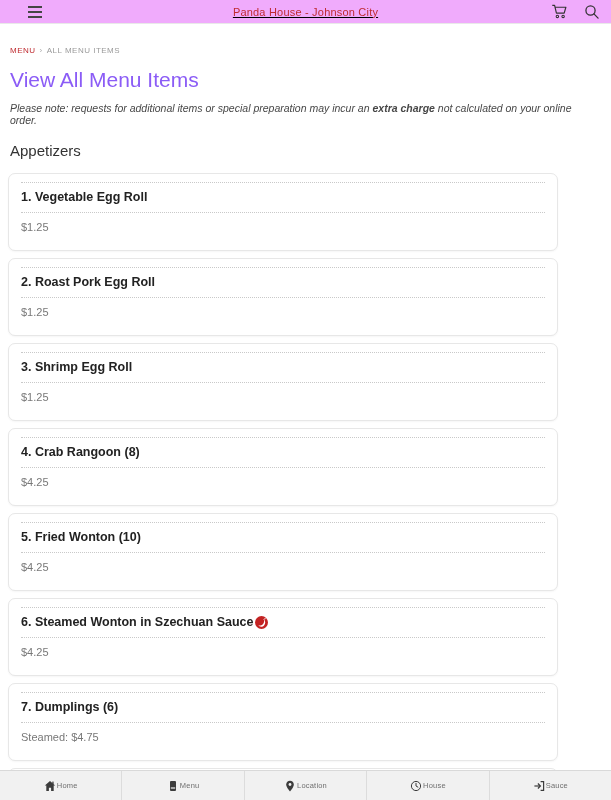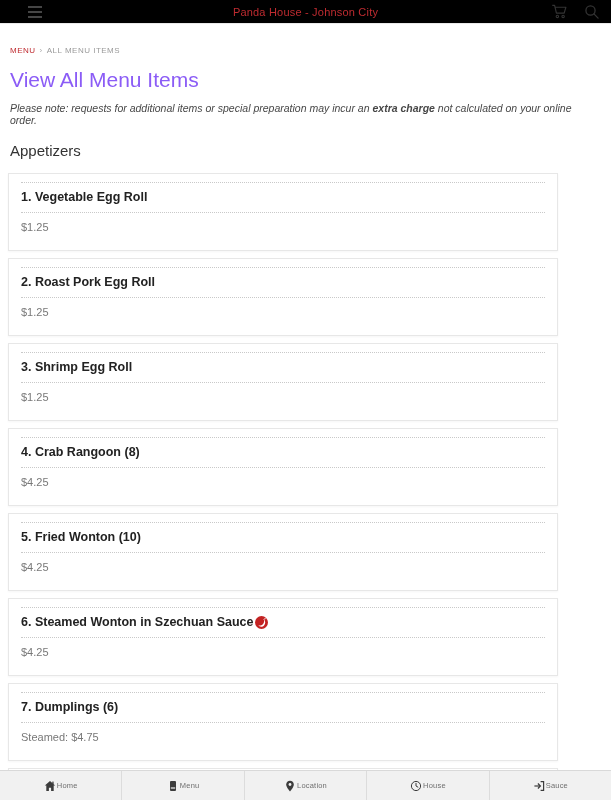--- a/index.html
+++ b/index.html
@@ -7,21 +7,21 @@
   body {
     width:611px; height:800px; overflow:hidden;
     background:#fff; position:relative;
     font-family:"Liberation Sans", sans-serif;
     -webkit-font-smoothing:antialiased;
   }
 
   
   .appbar {
     height:24px; border-bottom:1px solid #e9e9e9;
-    display:flex; align-items:center; position:relative; background:#000000;text-decoration:underline;
+    display:flex; align-items:center; position:relative; background:#f0abfc;text-decoration:underline;
   }
   .hamburger { position:absolute; left:28px; top:6px; width:14px; cursor:pointer; }
   .hamburger i { display:block; height:2px; background:#454545; margin-bottom:3px; }
   .hamburger i:last-child { margin-bottom:0; }
   .app-title {
     width:100%; text-align:center; font-size:11px; color:#bf2b30; letter-spacing:.2px;
   }
   .appbar-icons { position:absolute; right:11px; top:3px; display:flex; gap:16px; align-items:center; }
   .appbar-icons .icn { cursor:pointer; display:block; }
 
@@ -30,21 +30,21 @@
   .breadcrumb .crumb-menu { color:#bf2b30; cursor:pointer; }
   .breadcrumb .sep { margin:0 4px; color:#aaa; }
   h1.page-title { margin:13px 0 0 10px; font-size:21px; font-weight:400; color:#8b5cf6; }
   .note { margin:10px 10px 0 10px; font-size:10.5px; font-style:italic; color:#474747; }
   .note b { font-weight:700; }
   h2.section-title { margin:16px 0 14px 10px; font-size:15px; font-weight:400; color:#333; }
 
   
   .cards { margin-left:8px; width:550px; }
   .card {
-    background:#fff; border:1px solid #e7e7e7; border-radius:0;
+    background:#fff; border:1px solid #e7e7e7; border-radius:7px;
     box-shadow:0 1px 2px rgba(0,0,0,.04);
     padding:8px 12px 10px 12px; margin-bottom:7px; cursor:pointer;
   }
   .title-row {
     border-top:1px dotted #c9c9c9; padding:7px 0;
     display:flex; align-items:center; gap:2px;
     font-size:12.5px; font-weight:700; color:#222; line-height:15px;
   }
   .price-row {
     border-top:1px dotted #c9c9c9; padding:7px 0 6px 0;

